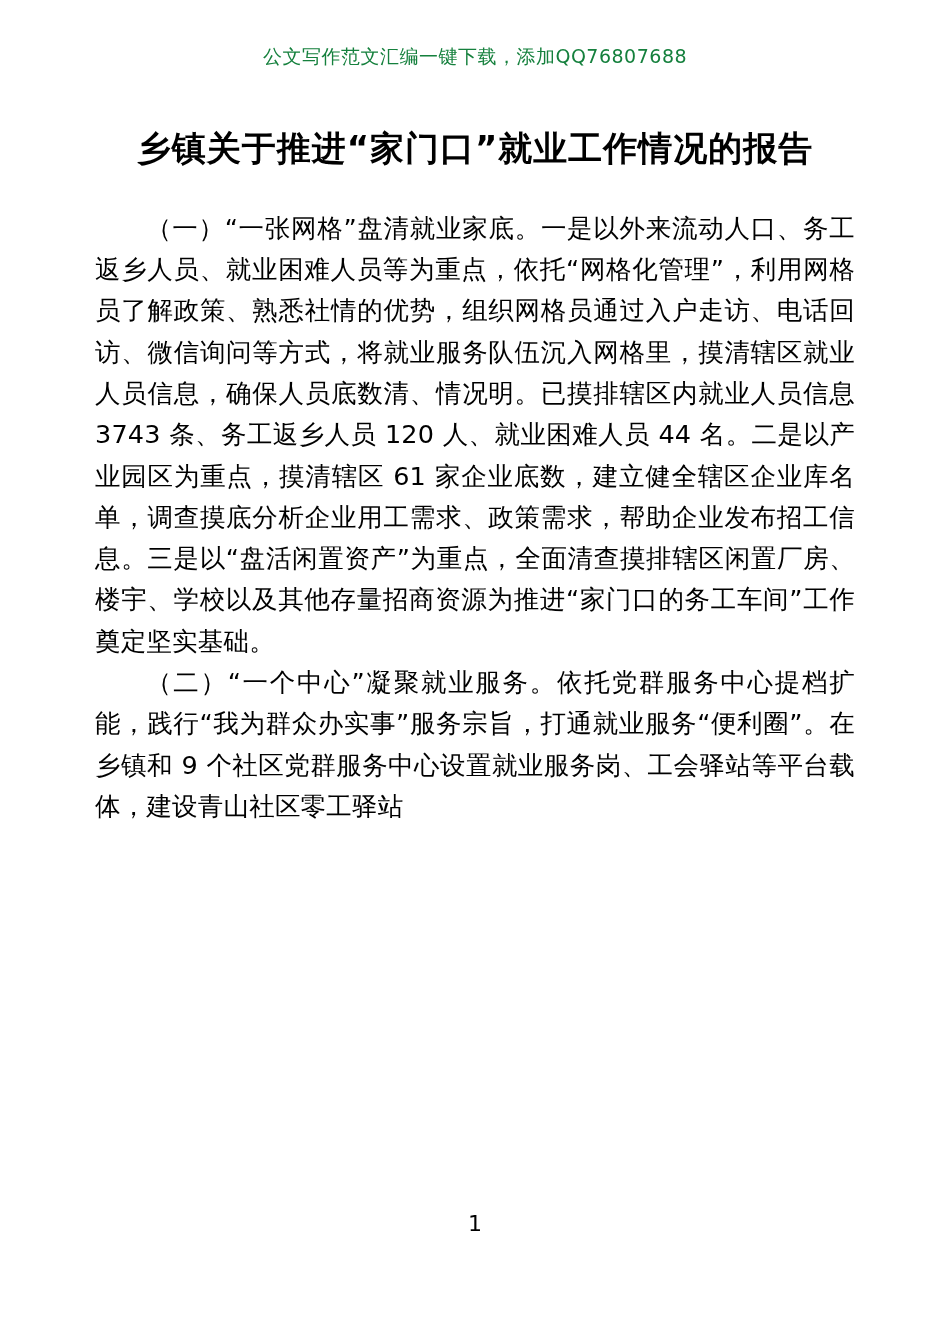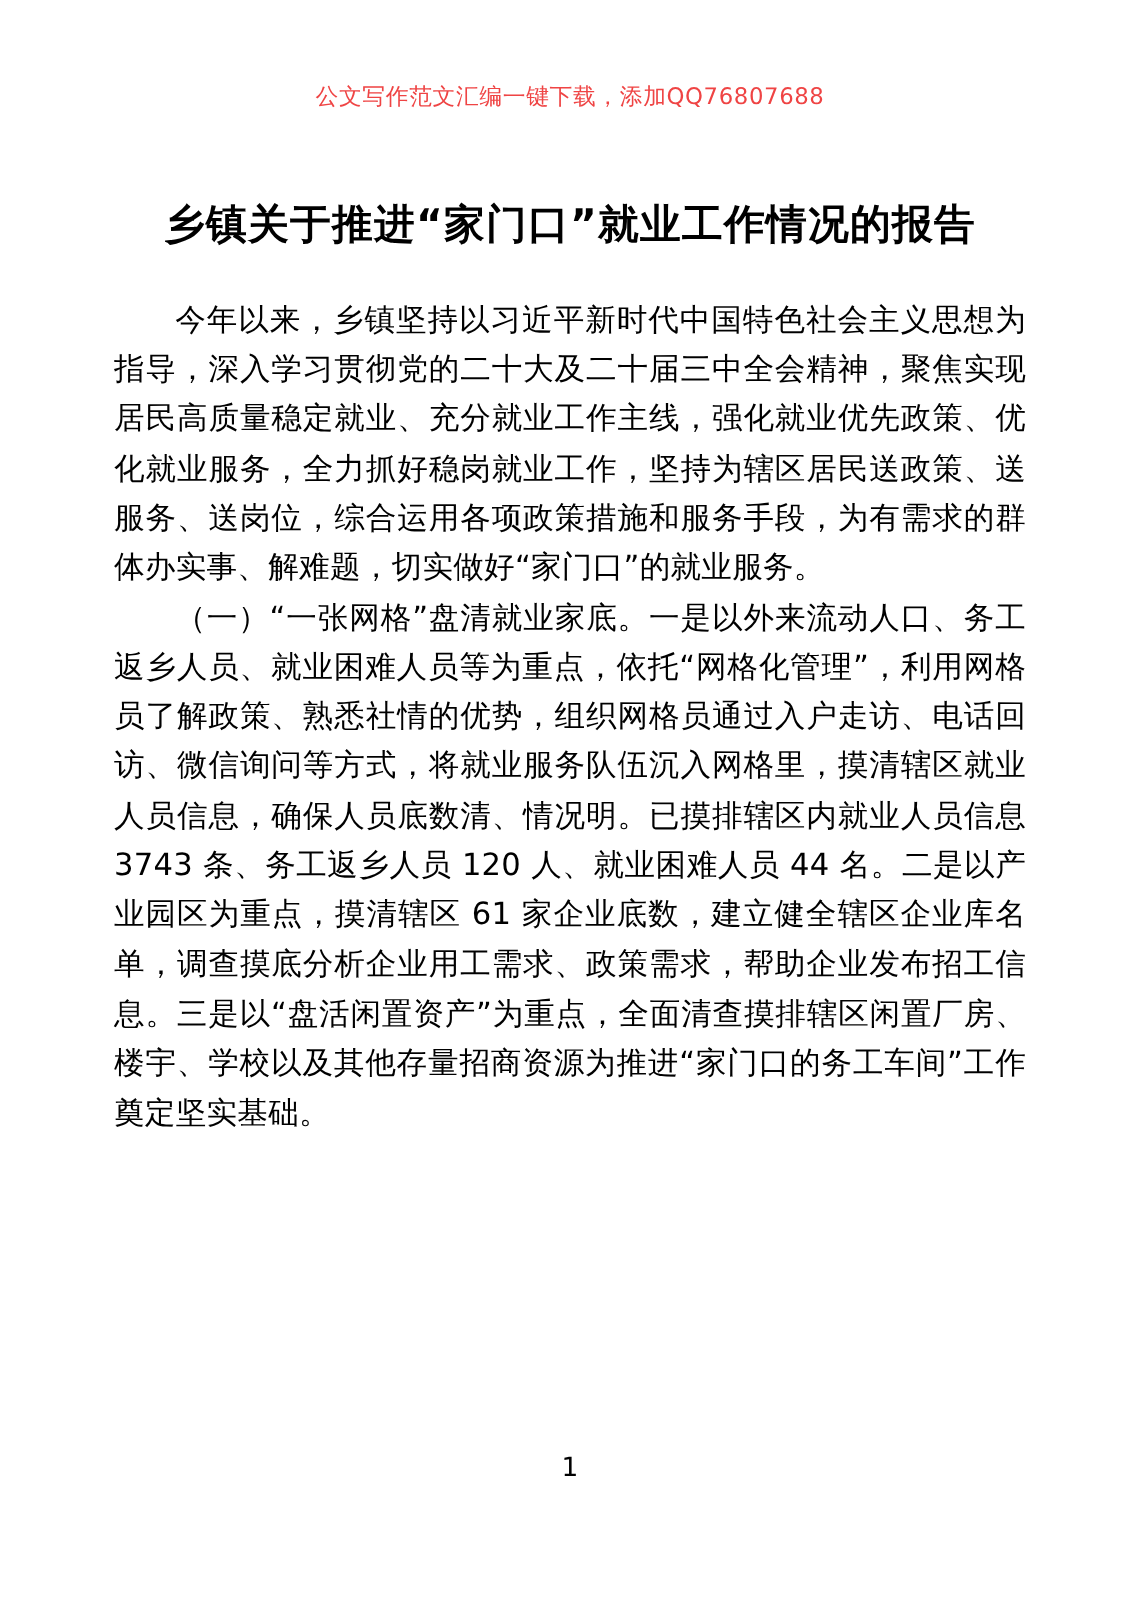--- a/index.html
+++ b/index.html
@@ -16,34 +16,34 @@
     overflow: hidden;
   }
   .page {
     width: 950px;
     height: 1344px;
     box-sizing: border-box;
     padding: 0 95px;
     position: relative;
   }
   .watermark {
-    color: #ef4444;
+    color: #15803d;
     font-size: 19px;
     text-align: center;
     letter-spacing: 0.5px;
-    padding-top: 68px;
+    padding-top: 44px;
     font-family: "DejaVu Sans", "Liberation Sans", sans-serif;
     white-space: nowrap;
   }
   .doc-title {
     font-size: 34px;
     font-weight: bold;
     text-align: center;
     line-height: 1.7;
-    margin-top: 65px;
+    margin-top: 50px;
     letter-spacing: 1px;
   }
   .body-text {
     margin-top: 30px;
     font-size: 25.5px;
     line-height: 1.62;
     text-align: justify;
     letter-spacing: 0.2px;
   }
   .para {
@@ -62,19 +62,19 @@
 </head>
 <body>
 
 <div class="page">
 
   <div class="watermark">公文写作范文汇编一键下载，添加QQ76807688</div>
 
   <h1 class="doc-title">乡镇关于推进“家门口”就业工作情况的报告</h1>
 
   <div class="body-text">
-    <p class="para">今年以来，乡镇坚持以习近平新时代中国特色社会主义思想为指导，深入学习贯彻党的二十大及二十届三中全会精神，聚焦实现居民高质量稳定就业、充分就业工作主线，强化就业优先政策、优化就业服务，全力抓好稳岗就业工作，坚持为辖区居民送政策、送服务、送岗位，综合运用各项政策措施和服务手段，为有需求的群体办实事、解难题，切实做好“家门口”的就业服务。</p>
     <p class="para">（一）“一张网格”盘清就业家底。一是以外来流动人口、务工返乡人员、就业困难人员等为重点，依托“网格化管理”，利用网格员了解政策、熟悉社情的优势，组织网格员通过入户走访、电话回访、微信询问等方式，将就业服务队伍沉入网格里，摸清辖区就业人员信息，确保人员底数清、情况明。已摸排辖区内就业人员信息 3743 条、务工返乡人员 120 人、就业困难人员 44 名。二是以产业园区为重点，摸清辖区 61 家企业底数，建立健全辖区企业库名单，调查摸底分析企业用工需求、政策需求，帮助企业发布招工信息。三是以“盘活闲置资产”为重点，全面清查摸排辖区闲置厂房、楼宇、学校以及其他存量招商资源为推进“家门口的务工车间”工作奠定坚实基础。</p>
+    <p class="para">（二）“一个中心”凝聚就业服务。依托党群服务中心提档扩能，践行“我为群众办实事”服务宗旨，打通就业服务“便利圈”。在乡镇和 9 个社区党群服务中心设置就业服务岗、工会驿站等平台载体，建设青山社区零工驿站</p>
   </div>
 
   <div class="page-number">1</div>
 
 </div>
 
 </body></html>

